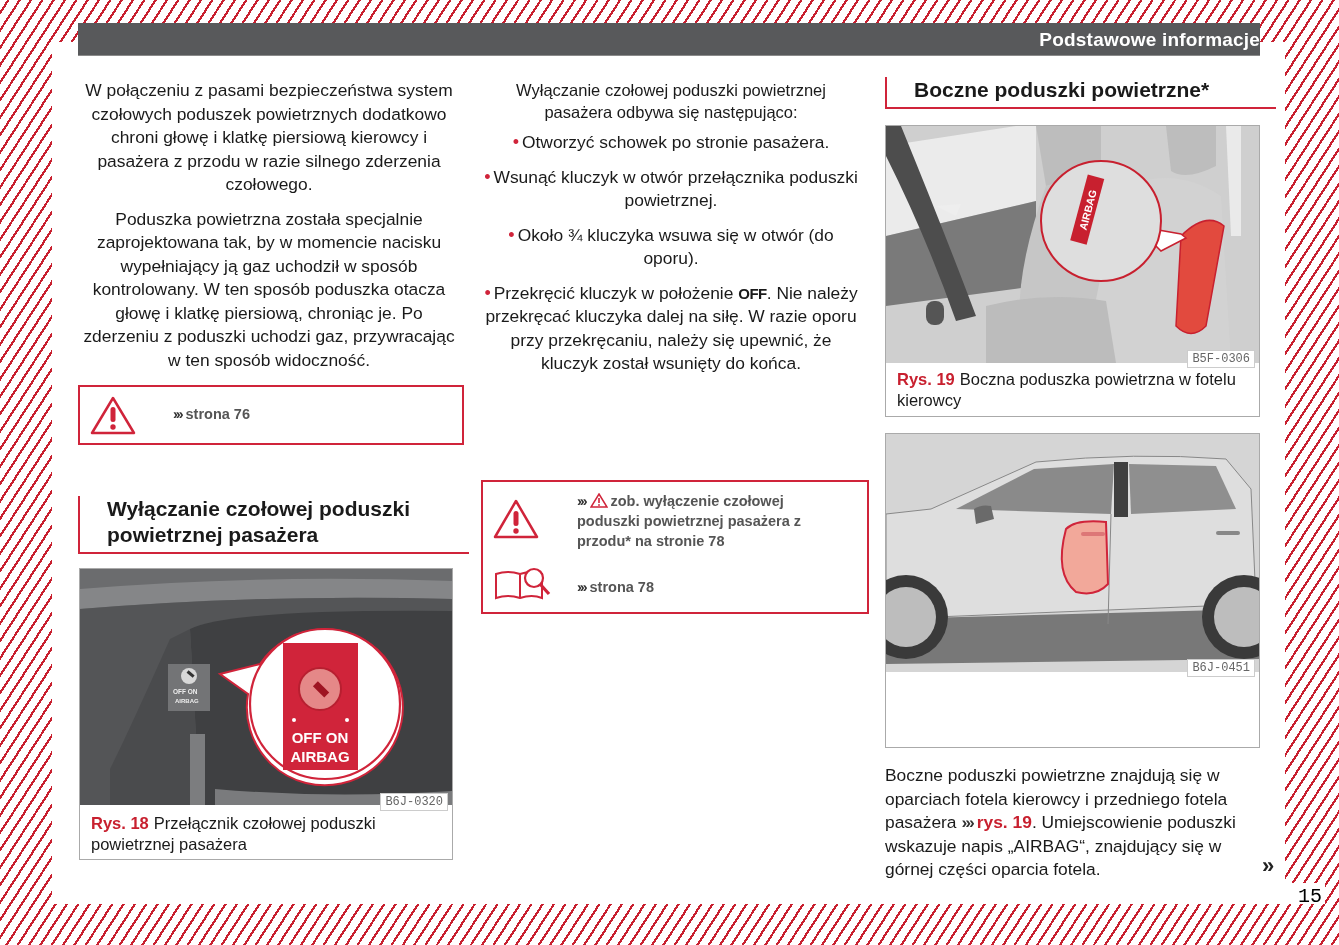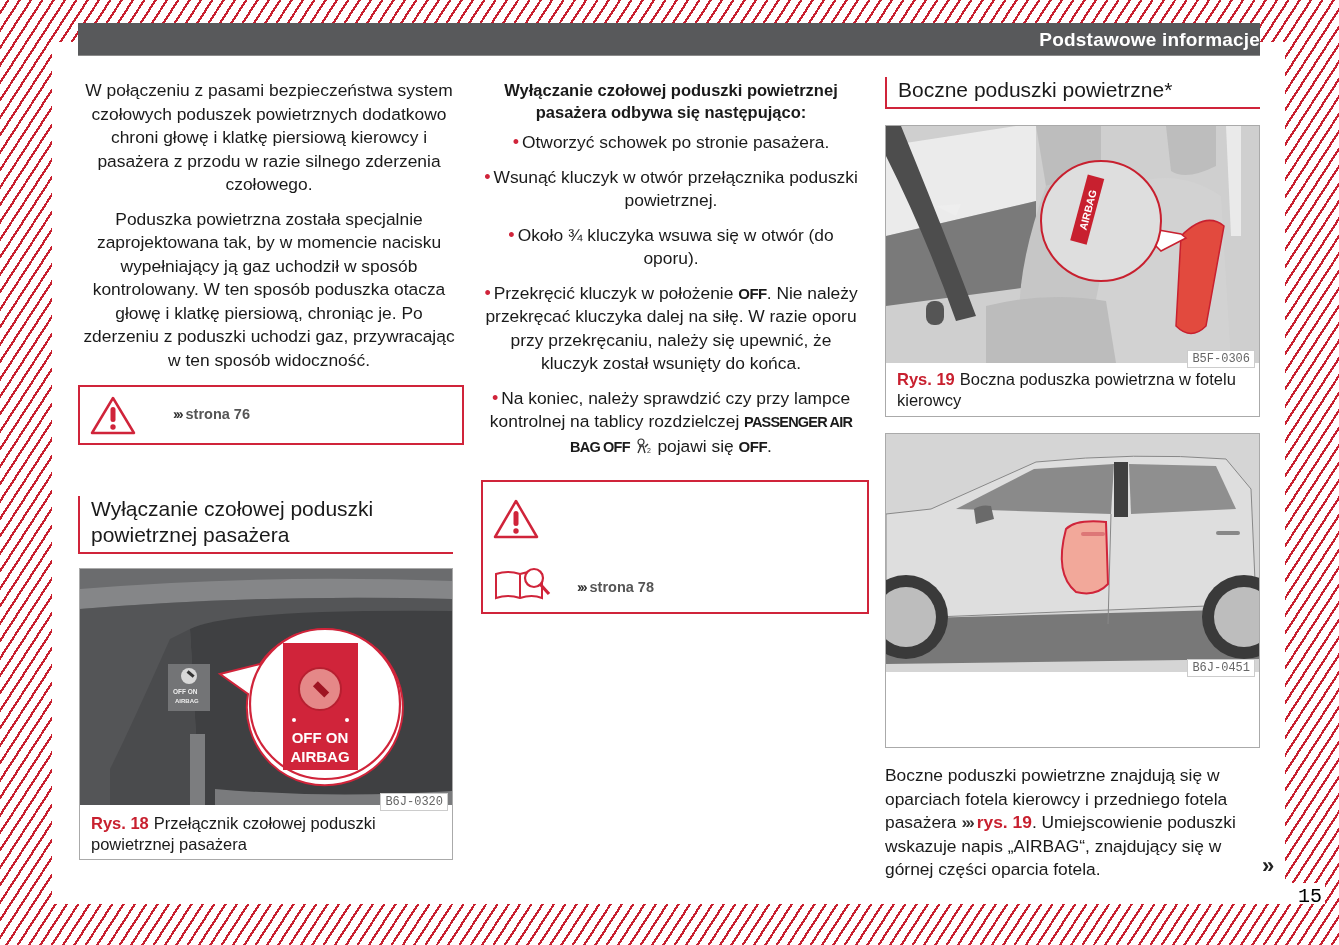--- a/index.html
+++ b/index.html
@@ -30,23 +30,23 @@
   p { margin: 0 0 11px 0; text-align: center; }
   .warn-box {
     border: 2.5px solid #d0243a; position: absolute; background: #fff; padding-left: 12px;
   }
   .warn1 { left: 78px; top: 385px; width: 370px; height: 56px; }
   .warn2 { left: 481px; top: 480px; width: 372px; height: 130px; }
   .warn-icon { position: absolute; }
   .ref-text { position: absolute; font-weight: bold; color: #555; font-size: 14.5px; line-height: 20px; }
   .chev { font-weight: bold; color: #333; letter-spacing: -2px; margin-right: 4px; }
   .section-title {
-    position: absolute; font-weight: normal; font-size: 21px; line-height: 26px;
+    position: absolute; font-weight: bold; font-size: 21px; line-height: 26px;
     border-left: 2px solid #d0243a; border-bottom: 2px solid #d0243a;
-    padding: 0 4px 4px 11px; color: #1a1a1a;
+    padding: 0 4px 4px 27px; color: #1a1a1a;
   }
   .fig {
     position: absolute; border: 1px solid #aaa; background: #fff; overflow: hidden;
   }
   .fig .img { position: absolute; left: 0; top: 0; right: 0; overflow: hidden; }
   .fig-code {
     position: absolute; right: 4px; background: #fff; font-size: 12px; color: #666;
     padding: 1px 4px; font-family: Liberation Mono, monospace; border: 1px solid #ccc;
   }
   .caption { position: absolute; left: 11px; right: 8px; font-size: 16.5px; line-height: 21px; }
@@ -110,39 +110,40 @@
       <text x="240" y="193" text-anchor="middle" font-size="15" fill="#fff" font-weight="bold" font-family="Liberation Sans, sans-serif">AIRBAG</text>
     </svg>
   </div>
   <div class="fig-code" style="top:224px">B6J-0320</div>
   <div class="caption" style="top:244px">
     <span class="cap-label">Rys. 18</span><span>Przełącznik czołowej poduszki powietrznej pasażera</span>
   </div>
 </div>
 
 <div class="col col2 body-text">
-  <p style="font-weight:bold;font-size:16.5px;line-height:22px;margin-bottom:8px">Wyłączanie czołowej poduszki powietrznej pasażera odbywa się następująco:</p>
+  <p style="font-weight:normal;font-size:16.5px;line-height:22px;margin-bottom:8px">Wyłączanie czołowej poduszki powietrznej pasażera odbywa się następująco:</p>
   <p><span class="bullet">•</span><span>Otworzyć schowek po stronie pasażera.</span></p>
   <p><span class="bullet">•</span><span>Wsunąć kluczyk w otwór przełącznika poduszki powietrznej.</span></p>
   <p><span class="bullet">•</span><span>Około ¾ kluczyka wsuwa się w otwór (do oporu).</span></p>
   <p><span class="bullet">•</span><span>Przekręcić kluczyk w położenie </span><b style="font-size:15px;letter-spacing:-0.5px">OFF</b><span>. Nie należy przekręcać kluczyka dalej na siłę. W razie oporu przy przekręcaniu, należy się upewnić, że kluczyk został wsunięty do końca.</span></p>
-  <p><span class="bullet">•</span><span>Na koniec, należy sprawdzić czy przy lampce kontrolnej na tablicy rozdzielczej </span><b style="font-size:14.5px;letter-spacing:-0.8px">PASSENGER AIR BAG OFF</b>
-    <svg width="18" height="16" viewBox="0 0 18 16" style="vertical-align:-2px">
-      <circle cx="6" cy="4" r="3" fill="none" stroke="#333" stroke-width="1.2"></circle>
-      <path d="M4 8 L8 8 L10 15 M6 8 L3 15 M10 9 L13 6" fill="none" stroke="#333" stroke-width="1.4"></path>
-      <text x="12" y="15" font-size="7" fill="#333" font-family="Liberation Sans, sans-serif">2</text>
-    </svg><span> pojawi się </span><b style="font-size:15px;letter-spacing:-0.5px">OFF</b><span>.</span></p>
 </div>
 
 <div class="warn-box warn2">
   <svg class="warn-icon" style="left:9px;top:16px" width="48" height="42" viewBox="0 0 48 42">
     <path d="M24 3 L45 39 L3 39 Z" fill="none" stroke="#d0243a" stroke-width="2.5" stroke-linejoin="round"></path>
     <rect x="21.5" y="13" width="5" height="15" rx="2.5" fill="#d0243a"></rect>
     <circle cx="24" cy="33" r="2.7" fill="#d0243a"></circle>
   </svg>
+  <div class="ref-text" style="left:94px;top:9px;width:270px">
+    <span class="chev">›››</span><svg width="18" height="15" viewBox="0 0 18 15" style="vertical-align:-2px;margin-right:3px">
+        <path d="M9 1 L17 14 L1 14 Z" fill="none" stroke="#d0243a" stroke-width="1.5"></path>
+        <rect x="8.2" y="5" width="1.6" height="5" fill="#d0243a"></rect>
+        <circle cx="9" cy="12" r="0.9" fill="#d0243a"></circle>
+      </svg><span>zob. wyłączenie czołowej poduszki powietrznej pasażera z przodu* na stronie 78</span>
+  </div>
   <svg class="warn-icon" style="left:11px;top:84px" width="60" height="36" viewBox="0 0 60 36">
     <path d="M2 8 L2 32 Q14 28 26 32 Q38 28 48 32 L48 8 Q38 4 26 8 Q14 4 2 8 Z M26 8 L26 32" fill="none" stroke="#d0243a" stroke-width="2"></path>
     <circle cx="40" cy="12" r="9" fill="#fff" stroke="#d0243a" stroke-width="2.2"></circle>
     <path d="M46 18 L55 28" stroke="#d0243a" stroke-width="3.2"></path>
   </svg>
   <div class="ref-text" style="left:94px;top:95px">
     <span class="chev">›››</span><span>strona 78</span>
   </div>
 </div>
 

